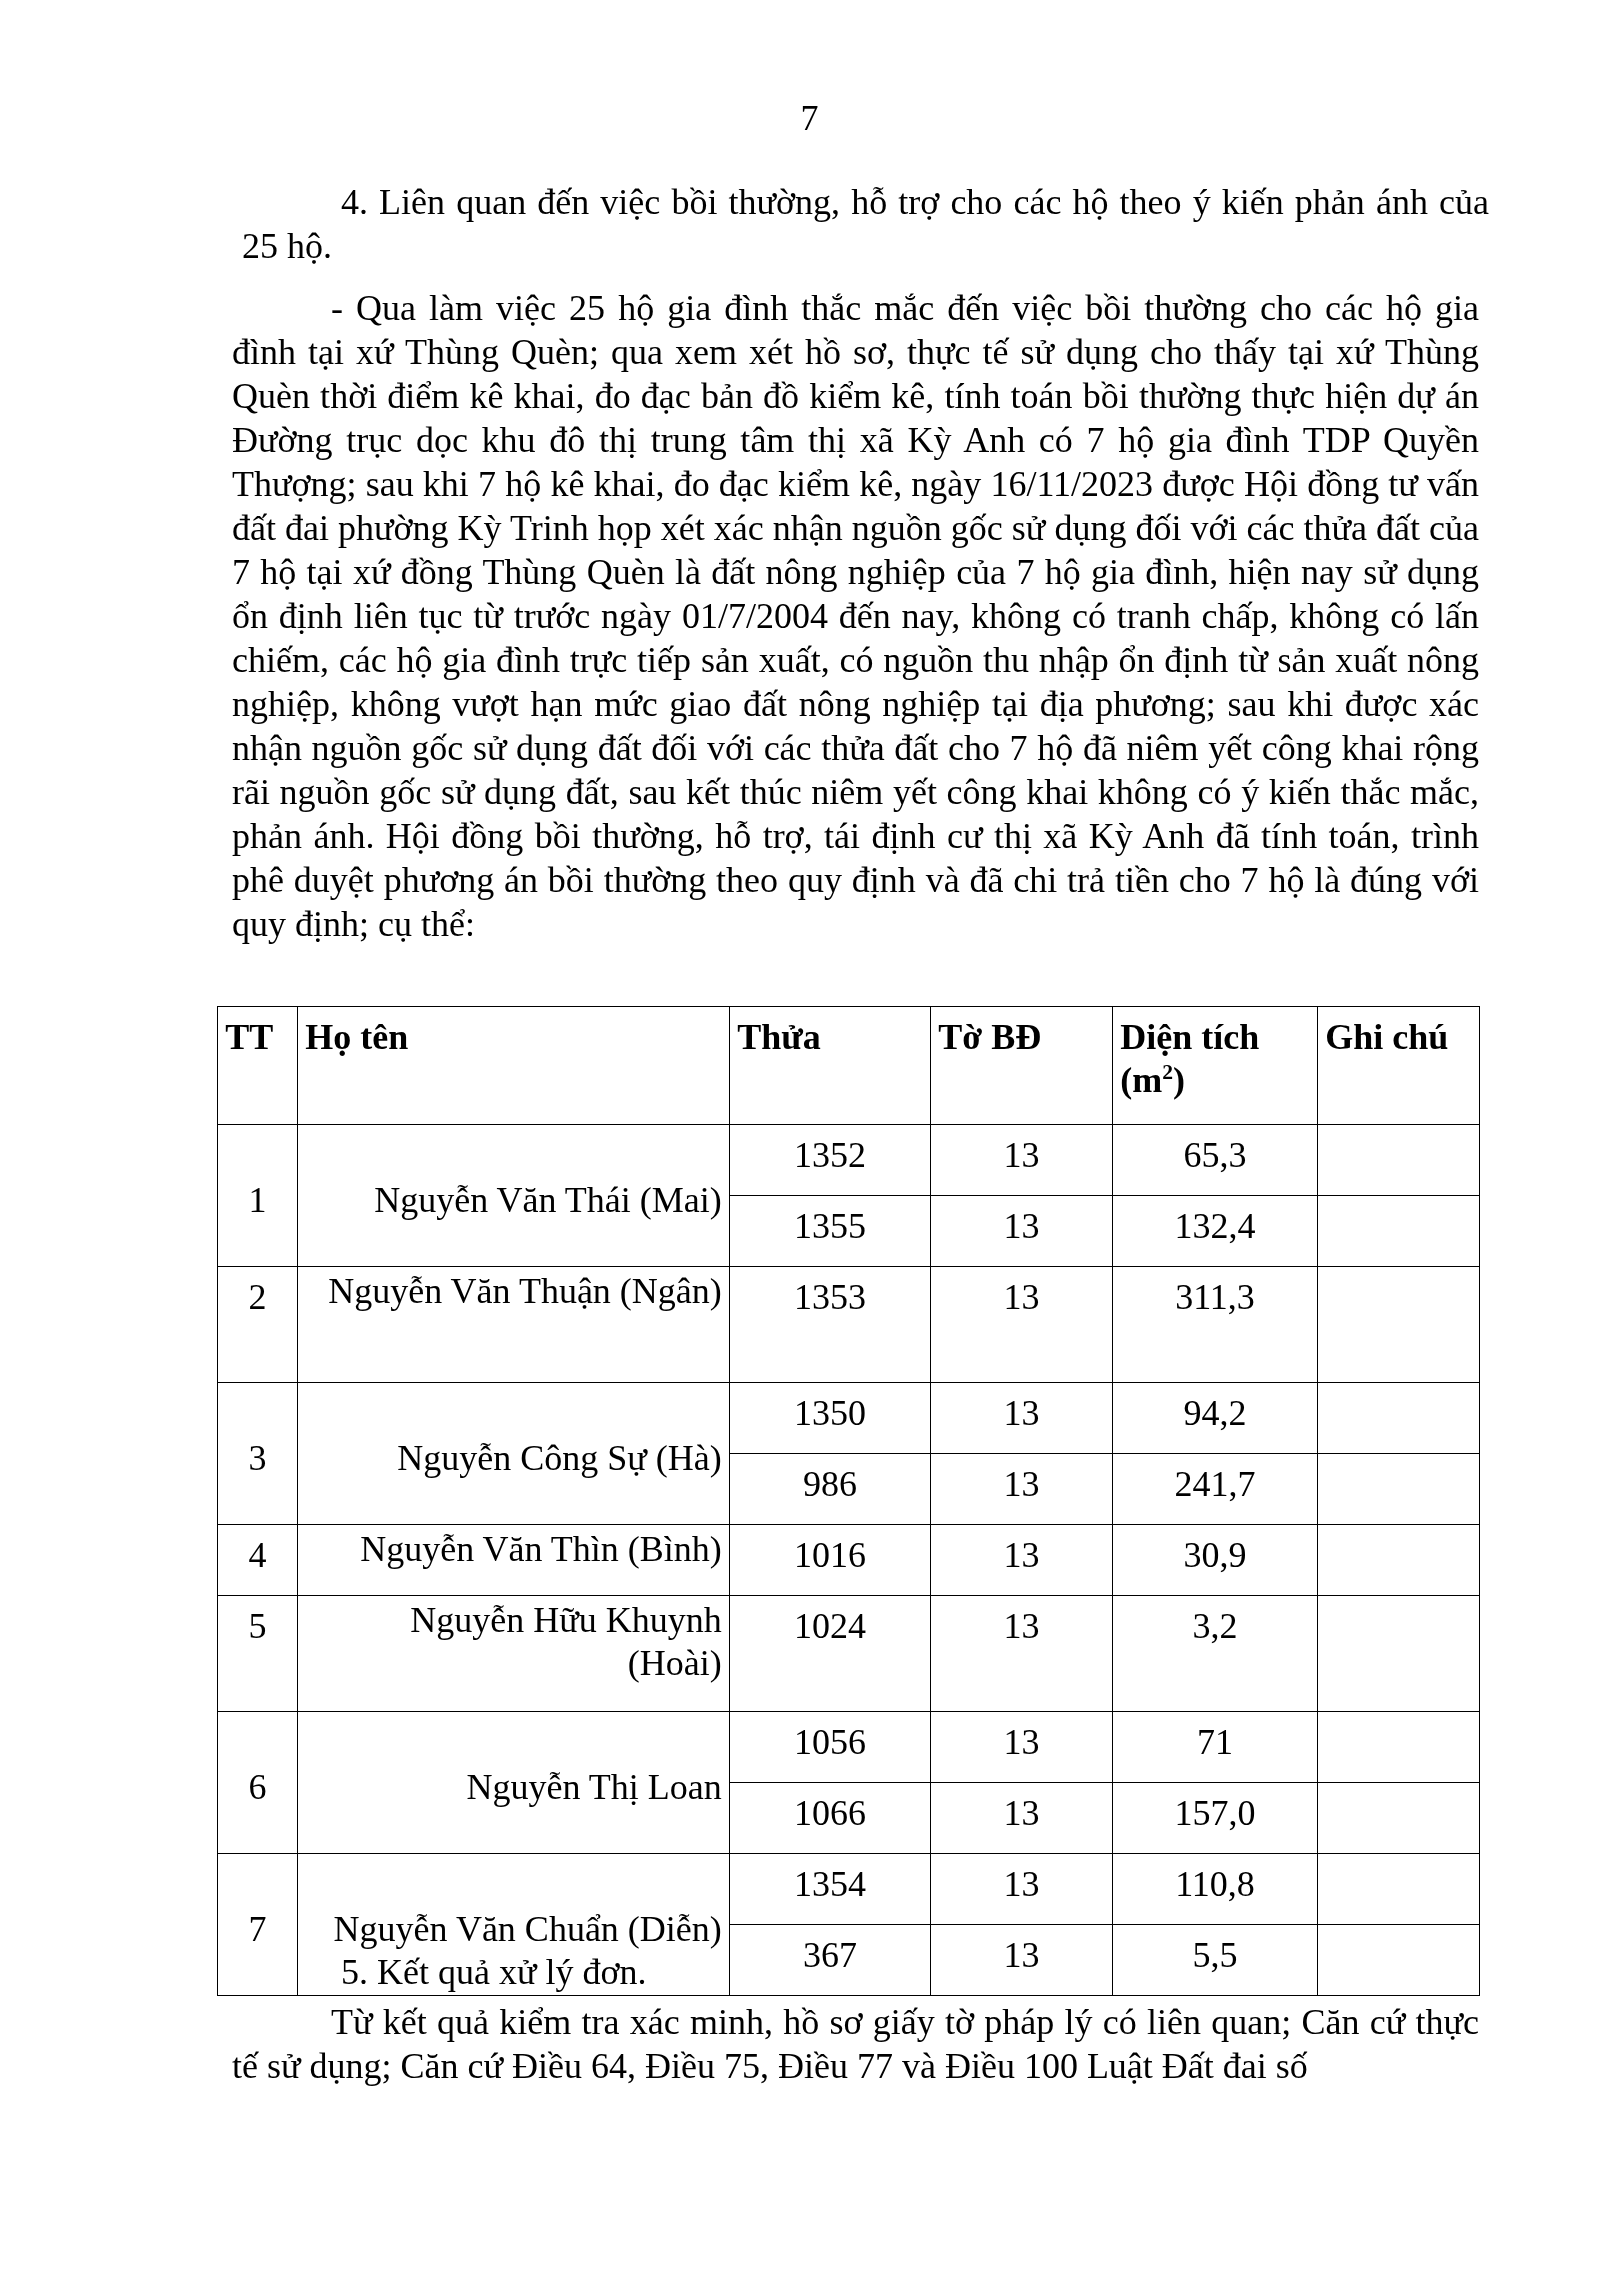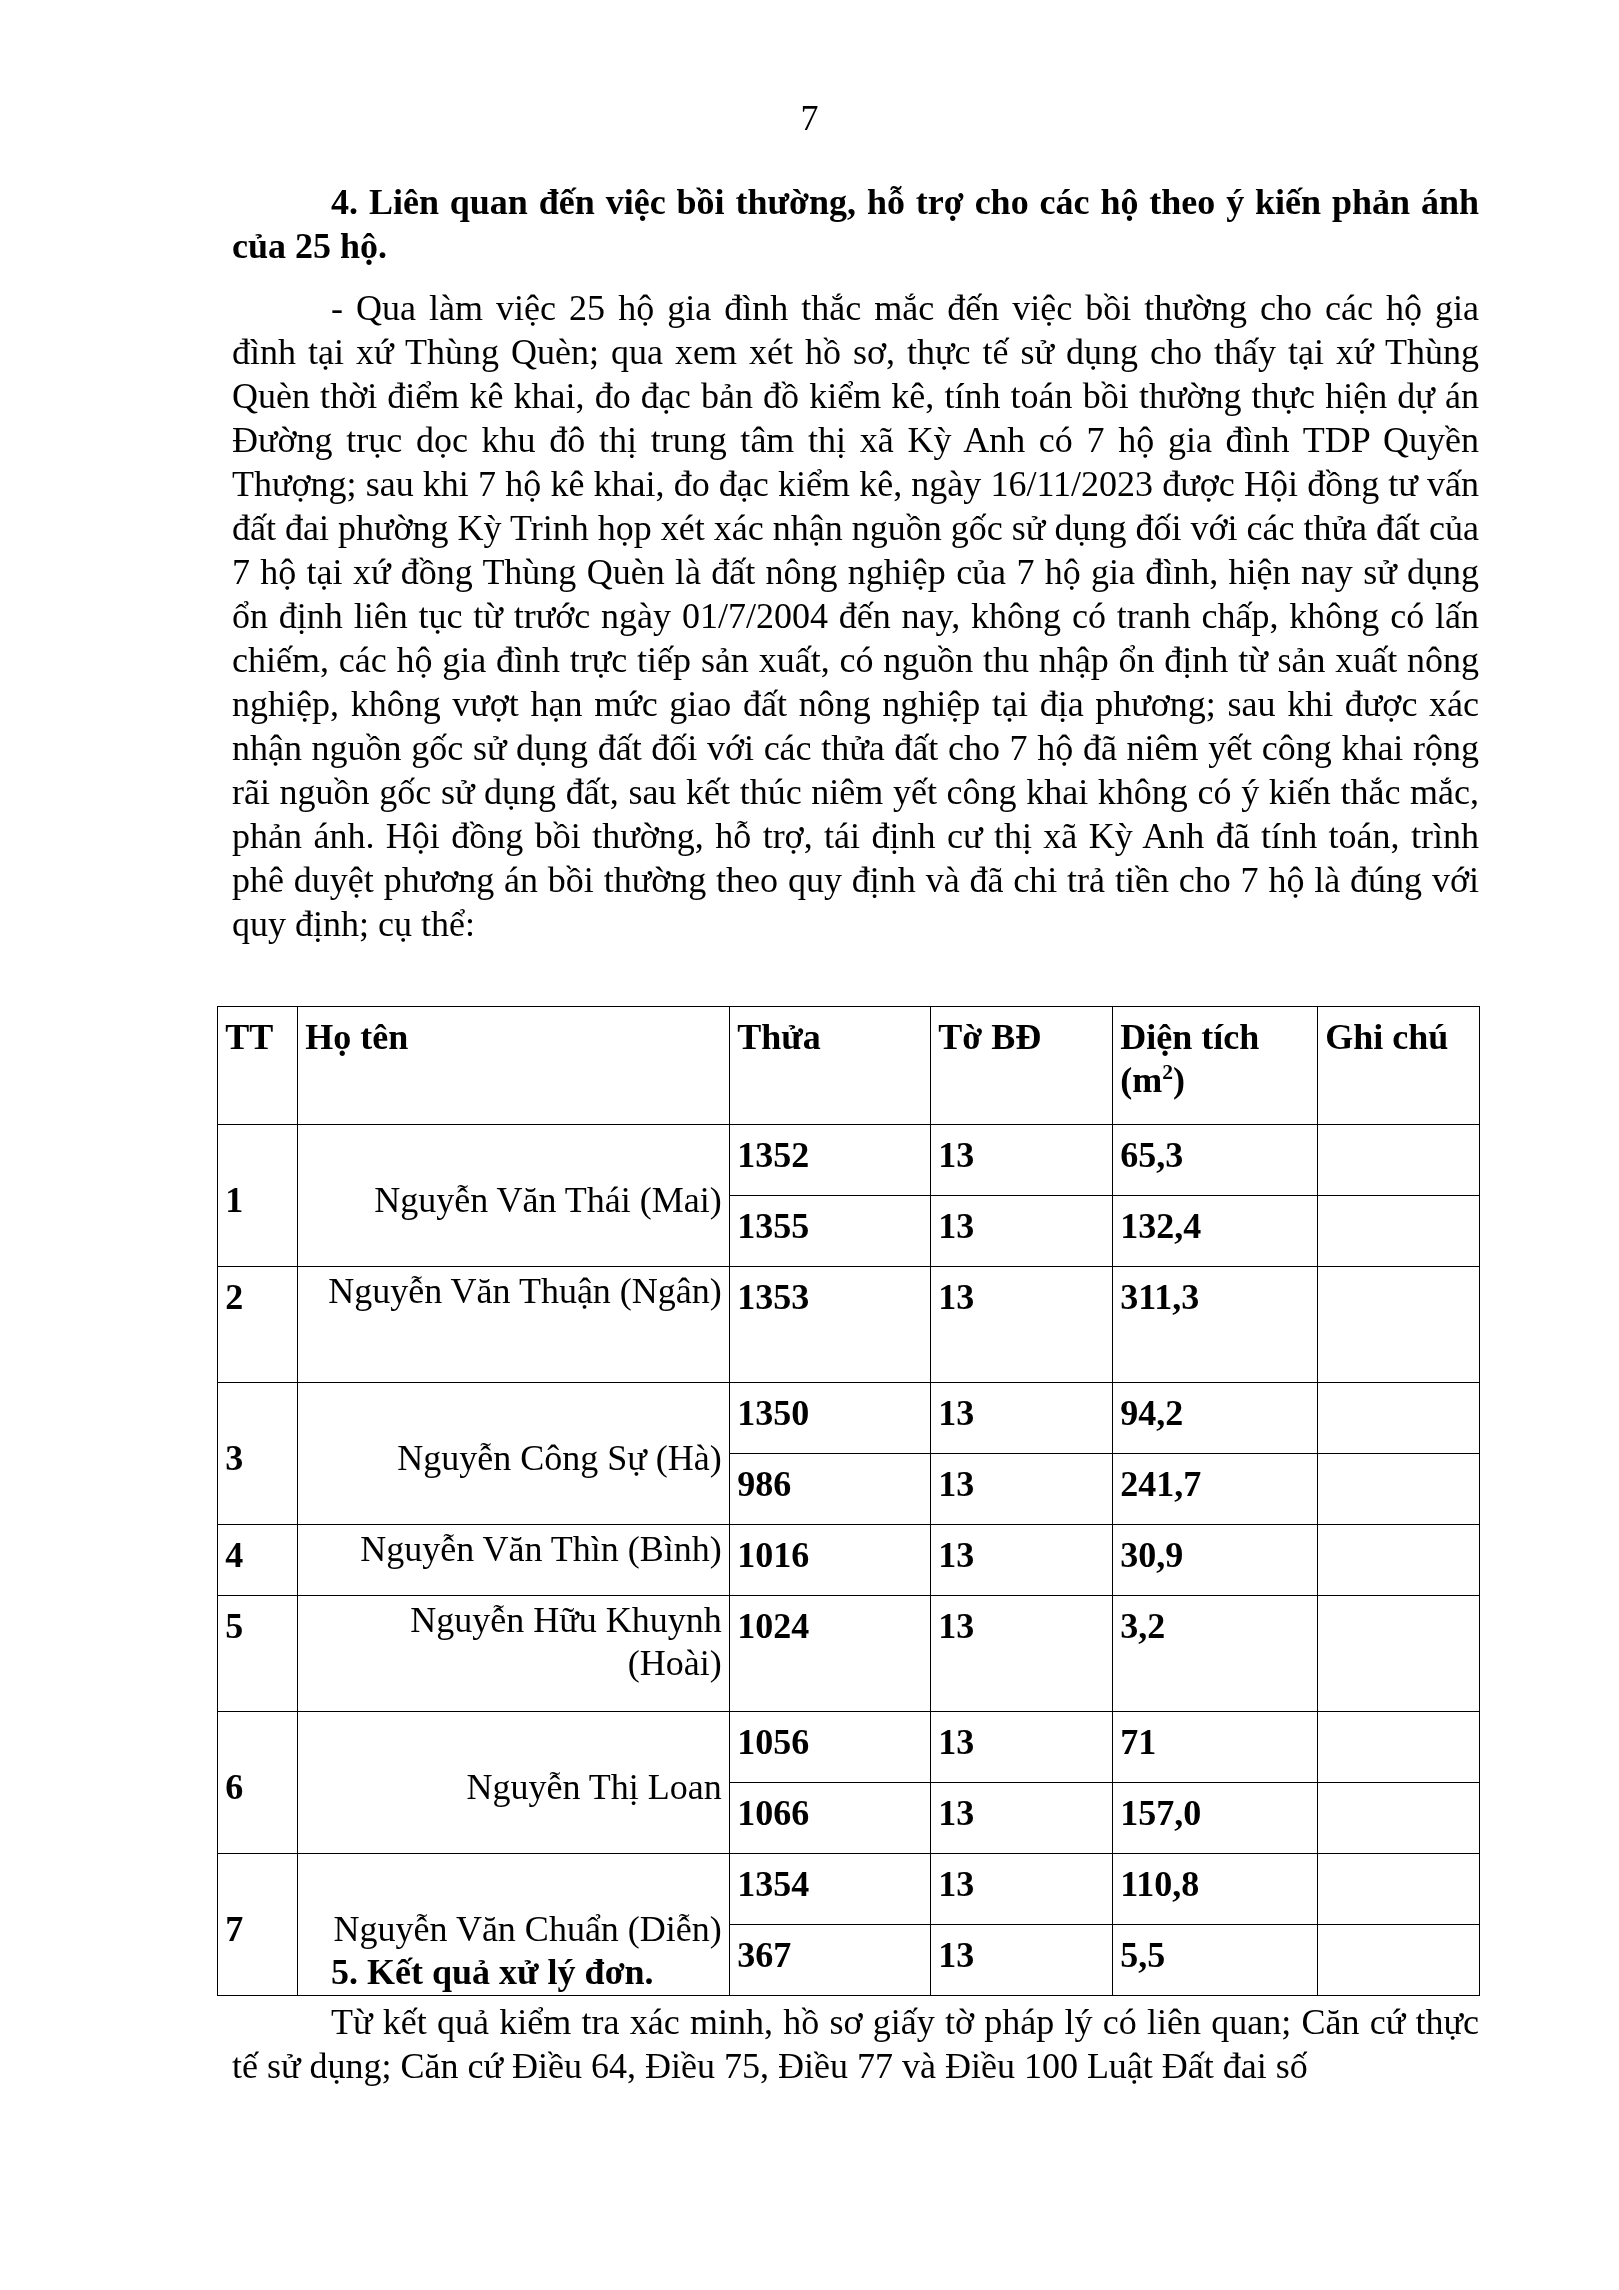--- a/index.html
+++ b/index.html
@@ -10,40 +10,40 @@
   }
   .page-number {
     position: absolute; top: 97px; left: 0; width: 1619px;
     text-align: center; font-size: 36px; line-height: 43px;
   }
   .block {
     position: absolute; left: 232px; width: 1247px;
     font-size: 36px; line-height: 44px;
     text-align: justify;
   }
-  .heading { font-weight: bold; }
+  .heading { font-weight: normal; margin-left: 10px; }
   .indent { text-indent: 99px; }
   #h4 { top: 180px; }
   #p1 { top: 286px; }
   #h5 { top: 1950px; }
   #p2 { top: 2000px; }
 
   table.land {
     position: absolute; left: 217px; top: 1006px;
     border-collapse: collapse; table-layout: fixed;
     width: 1262px;
     font-size: 36px; line-height: 43px;
   }
   table.land th, table.land td {
     border: 1.8px solid #000; padding: 0 7.2px; vertical-align: top;
   }
   table.land th {
     font-weight: bold; text-align: left; height: 108px; padding-top: 9px;
   }
-  table.land td.c { text-align: left; font-weight: bold; }
+  table.land td.c { text-align: center; }
   table.land td.mid { vertical-align: middle; }
   table.land td.name { text-align: right; padding-left: 12.6px; vertical-align: middle; }
   table.land td.name.top { vertical-align: top; padding-top: 3px; }
   table.land tr.r-single td { height: 106px; padding-top: 9px; }
   table.land tr.r-one td { height: 61px; padding-top: 9px; }
   sup { font-size: 21.6px; line-height: 0; vertical-align: 12.6px; }
 </style>
 </head>
 <body>
 

